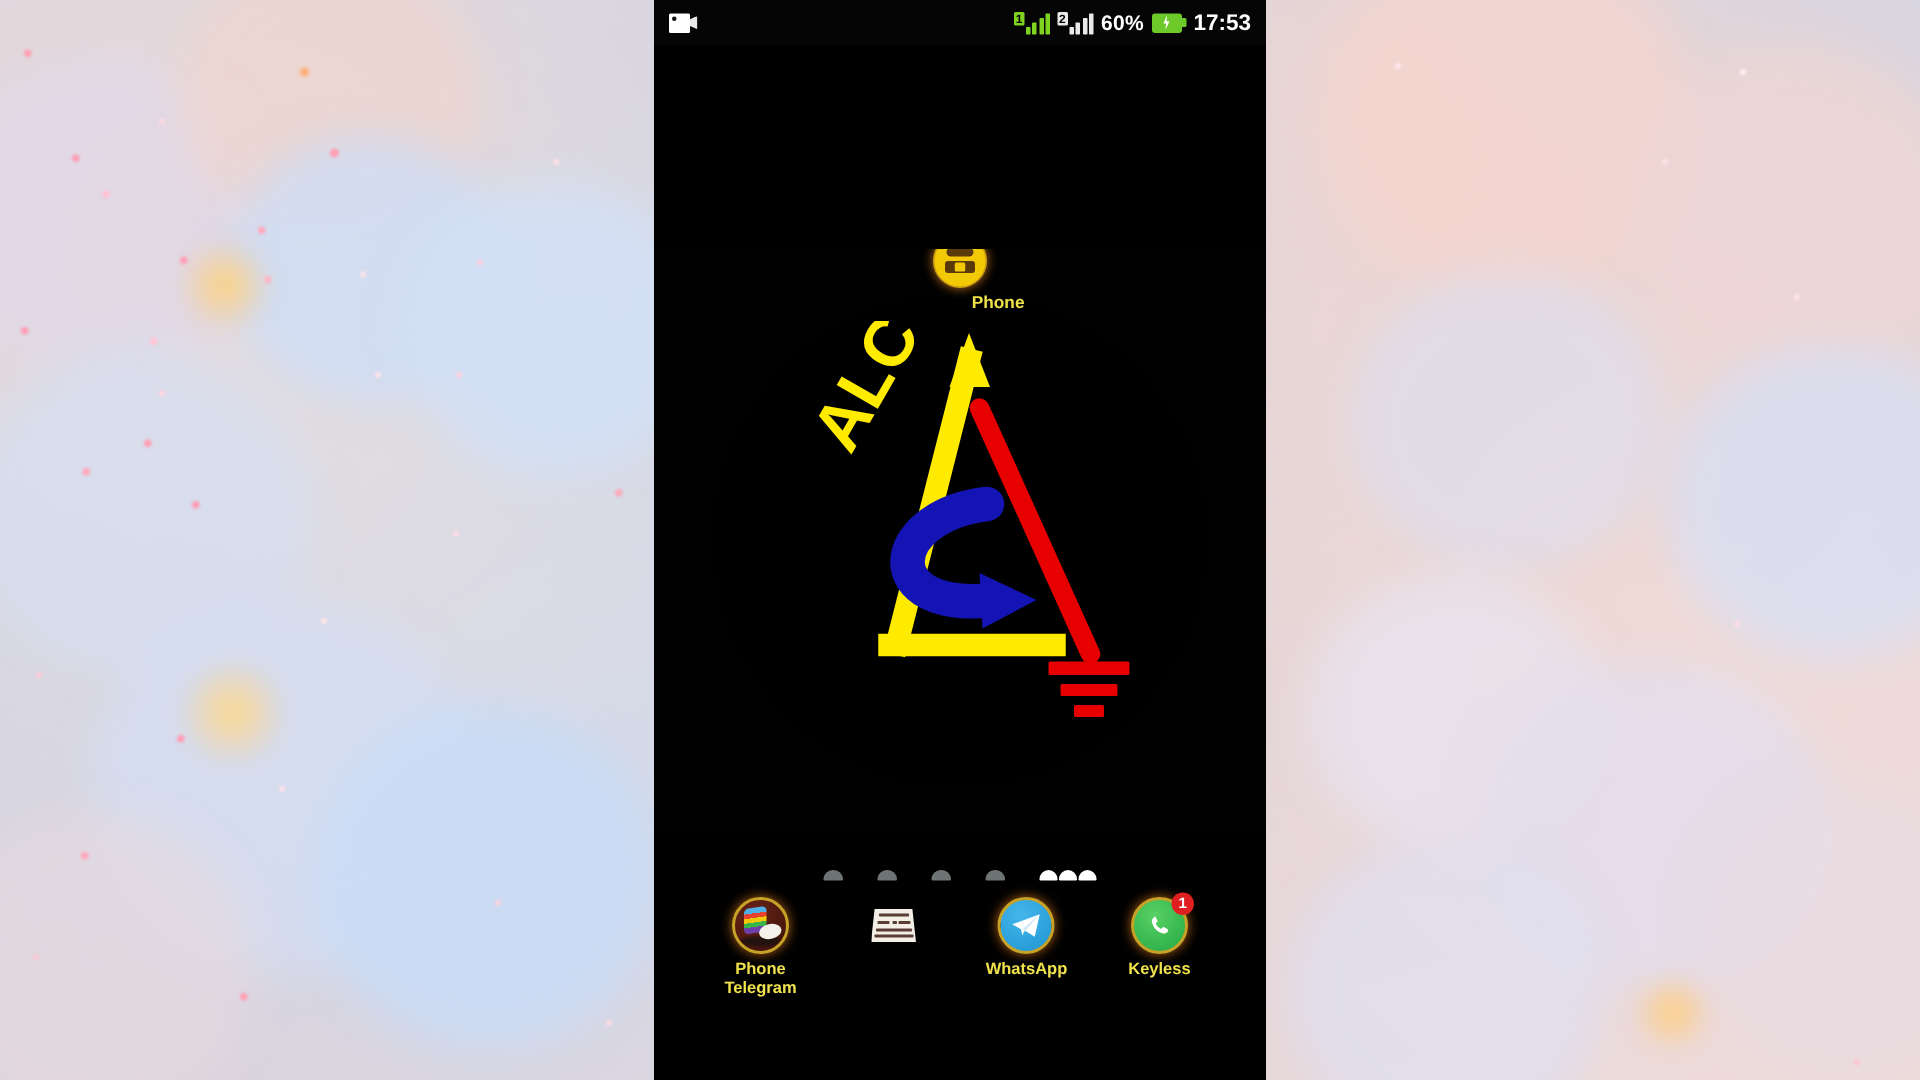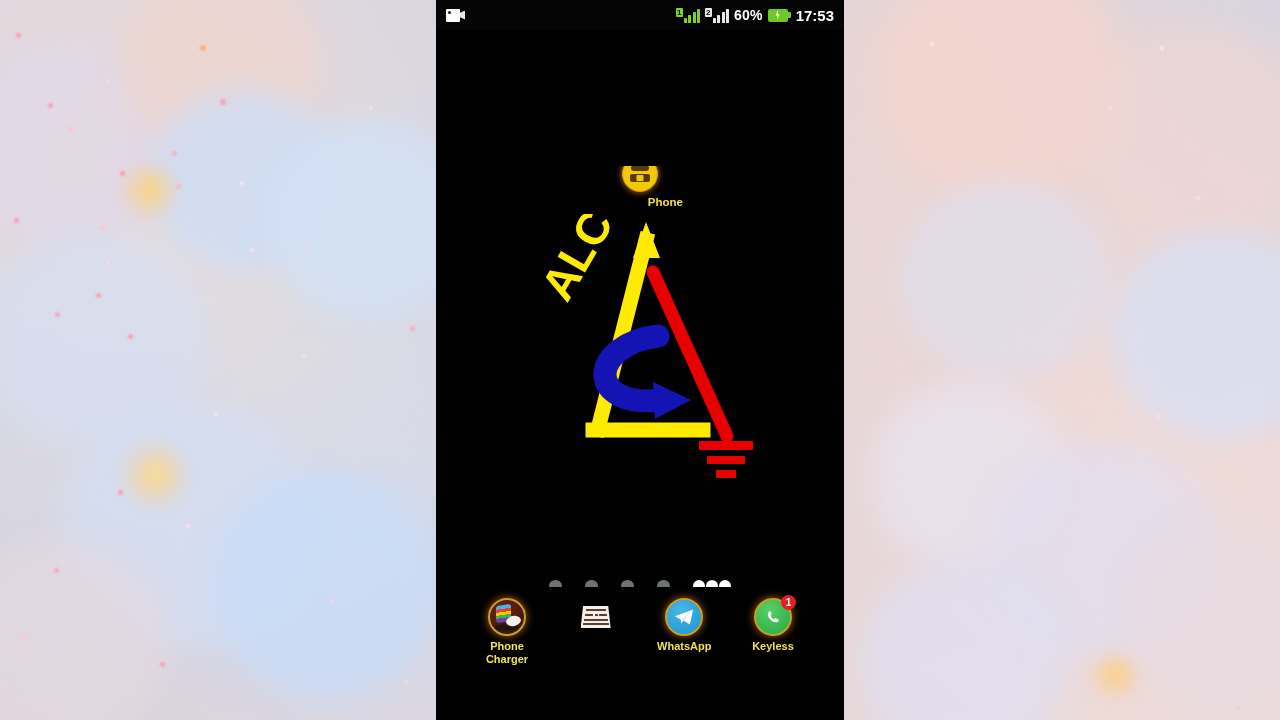--- a/index.html
+++ b/index.html
@@ -545,21 +545,21 @@
     <div id="dock">
 
       <div class="dock-item">
         <div class="dock-icon ic-charger">
           <div class="shadow"></div>
           <div class="cyl"></div>
           <div class="oval"></div>
         </div>
         <div class="dock-label">
           <span>Phone</span><br>
-          <span>Charger</span>
+          <span>Telegram</span>
         </div>
       </div>
 
 
       <div class="dock-item">
         <div class="kbd-wrap">
           <div class="kbd">
             <i class="r1"></i>
             <i class="r2a"></i>
             <i class="r2c"></i>

